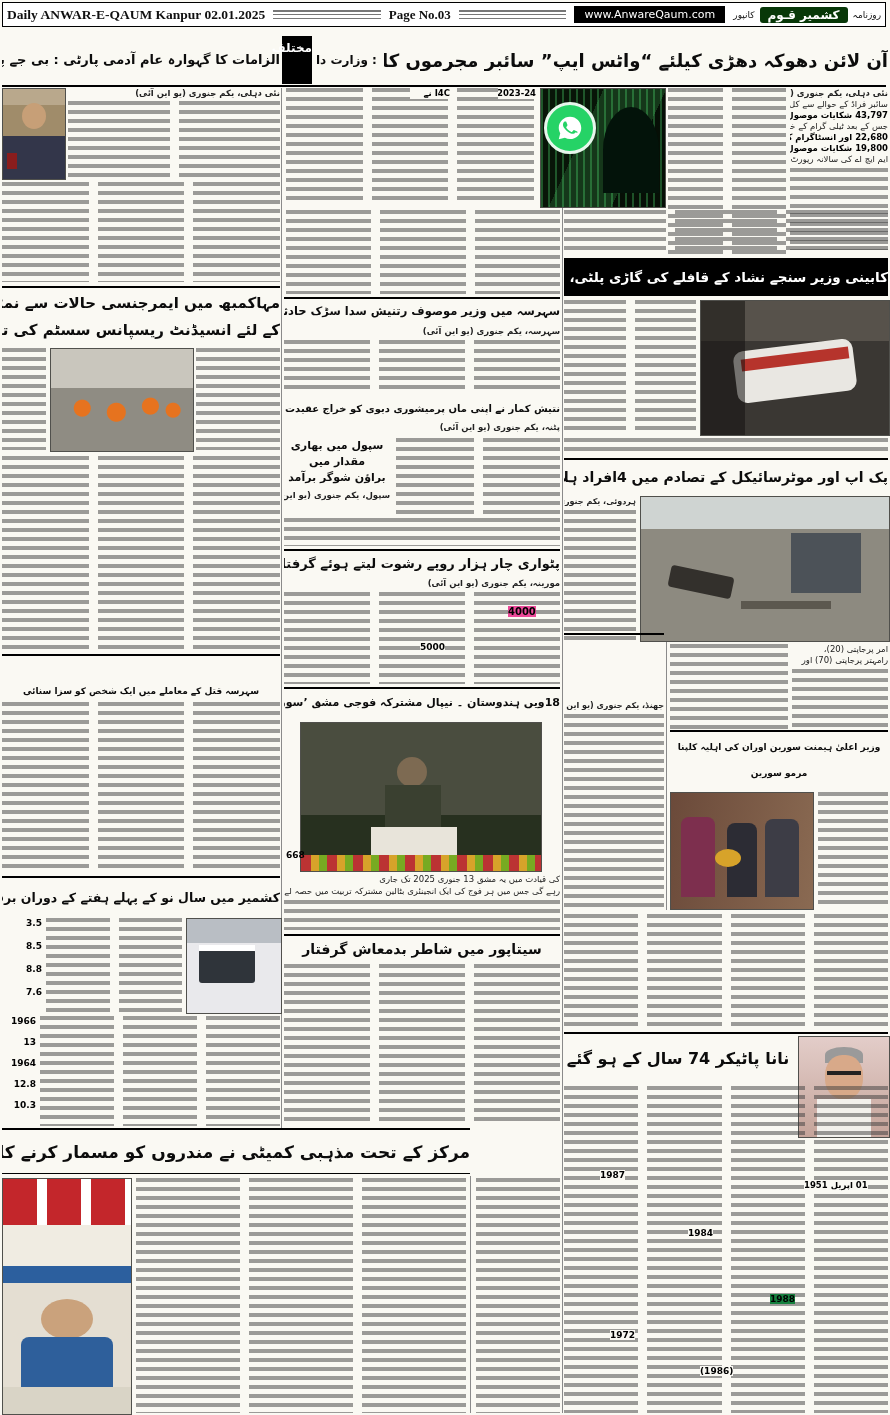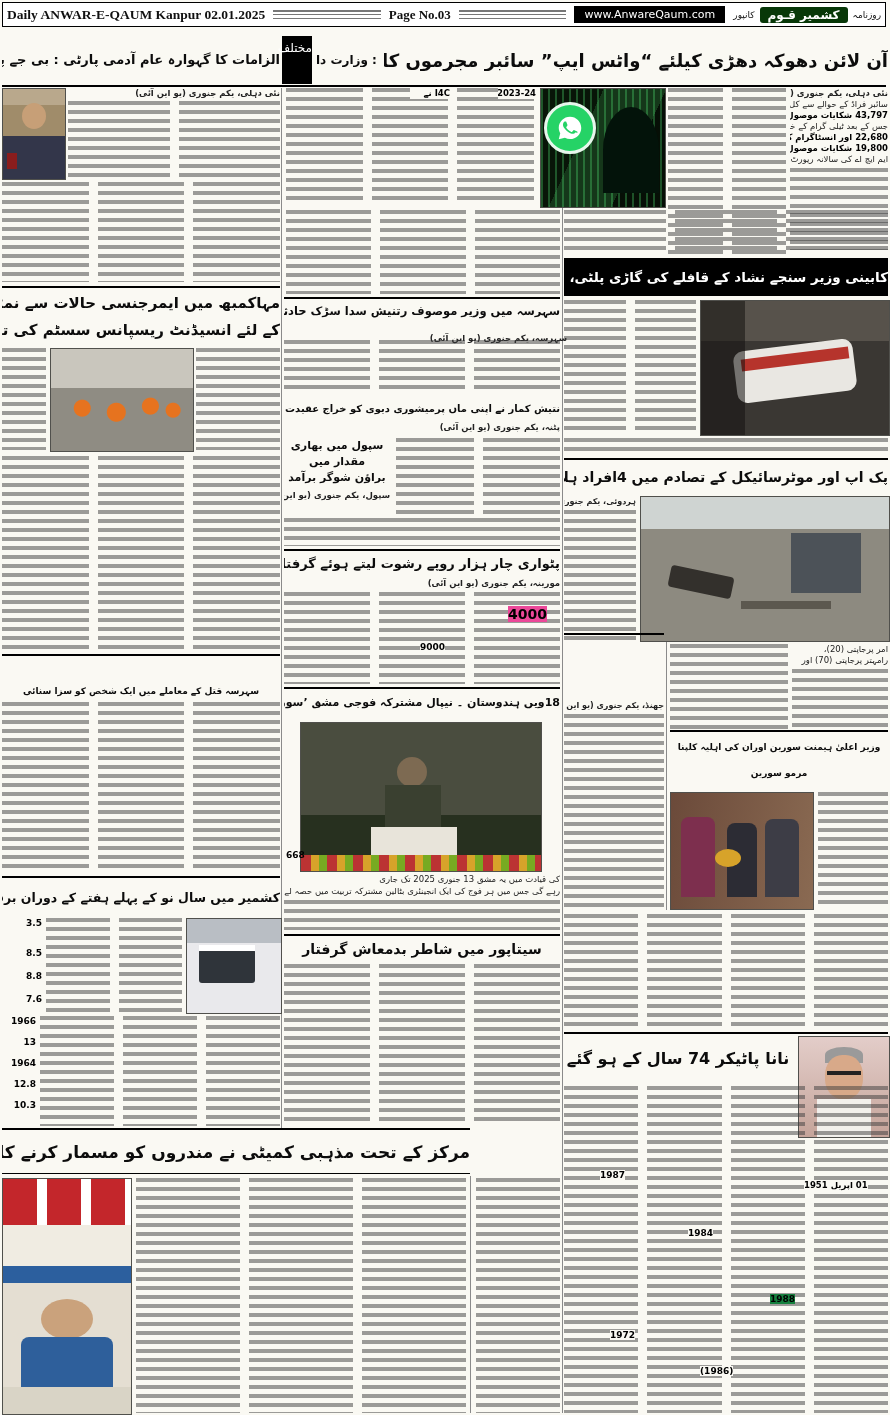--- a/index.html
+++ b/index.html
@@ -40,21 +40,21 @@
     <span class="stripes"></span>
     <span class="mh-web">www.AnwareQaum.com</span>
     <span class="mh-np">
       <span class="np-small">روزنامہ</span>
       <span class="np-title">کشمیر قـوم</span>
       <span class="np-small">کانپور</span>
     </span>
   </div>
 
   <div class="abs hl" style="left:2px;top:36px;width:278px;height:48px;line-height:48px;font-size:13px">الزامات کا گہوارہ عام آدمی پارٹی : بی جے پی</div>
-  <div class="abs bar" style="left:282px;top:36px;width:30px;height:48px;font-size:12px;font-weight:normal;
+  <div class="abs bar" style="left:282px;top:36px;width:30px;height:48px;font-size:12px;font-weight:bold;
               text-align:center;line-height:1.2;padding-top:5px;box-sizing:border-box;direction:rtl">مختلف</div>
   <div class="abs" style="left:316px;top:36px;width:572px;height:48px;display:flex;direction:rtl;
               justify-content:center;align-items:center;gap:7px;overflow:hidden">
     <span class="hl" style="font-size:18px;letter-spacing:-0.4px">آن لائن دھوکہ دھڑی کیلئے “واٹس ایپ” سائبر مجرموں کا سب سے بڑا ہتھیار</span>
     <span class="hl" style="font-size:12px">: وزارت داخلہ</span>
   </div>
   <div class="rule" style="left:2px;top:85px;width:884px"></div>
 
   <div class="vrule" style="left:281px;top:88px;height:1040px"></div>
   <div class="vrule" style="left:562px;top:88px;height:1325px"></div>
@@ -107,21 +107,21 @@
     </div>
 
   <div class="rule" style="left:2px;top:876px;width:278px"></div>
   <div class="abs hl" style="left:2px;top:879px;width:278px;height:37px;line-height:37px;font-size:12.5px;letter-spacing:-0.3px">کشمیر میں سال نو کے پہلے ہفتے کے دوران برف باری کا امکان</div>
   <div class="ph" style="left:186px;top:918px;width:94px;height:94px;
               background:linear-gradient(#b9bec4 0 26%,#e9e9ec 26%)">
     <div class="abs" style="left:12px;top:30px;width:56px;height:34px;background:#2f343a;border-radius:3px"></div>
     <div class="abs" style="left:12px;top:26px;width:56px;height:6px;background:#fff"></div>
   </div>
   <div class="abs" style="left:2px;top:918px;width:40px;height:94px;direction:rtl;text-align:right">
-    <span class="num" style="display:block;font-size:9px;margin-bottom:20px">3.5</span>
+    <span class="num" style="display:block;font-size:9px;margin-bottom:13px">3.5</span>
     <span class="num" style="display:block;font-size:9px;margin-bottom:13px">8.5</span>
     <span class="num" style="display:block;font-size:9px;margin-bottom:13px">8.8</span>
     <span class="num" style="display:block;font-size:9px">7.6</span>
   </div>
   <div class="gcols" style="left:46px;top:918px;width:136px;height:94px">
       <i></i>
       <i></i>
     </div>
   <div class="abs" style="left:2px;top:1016px;width:34px;height:110px;direction:rtl;text-align:right">
     <span class="num" style="display:block;font-size:9px;margin-bottom:11px">1966</span>
@@ -160,21 +160,21 @@
   <span class="abs txt num" style="left:498px;top:88px;width:38px;background:#faf9f3">2023-24</span>
   <span class="abs txt num" style="left:410px;top:88px;width:40px;background:#faf9f3">I4C نے</span>
   <div class="gcols" style="left:286px;top:210px;width:274px;height:84px">
       <i></i>
       <i></i>
       <i></i>
     </div>
 
   <div class="rule" style="left:284px;top:297px;width:276px"></div>
   <div class="abs hl" style="left:284px;top:300px;width:276px;height:23px;line-height:23px;font-size:11.5px">سہرسہ میں وزیر موصوف رتنیش سدا سڑک حادثہ میں زخمی</div>
-  <p class="abs txt dl" style="left:284px;top:326px;width:276px;margin:7px">سہرسہ، یکم جنوری (یو این آئی)</p>
+  <p class="abs txt dl" style="left:284px;top:326px;width:276px;margin:0">سہرسہ، یکم جنوری (یو این آئی)</p>
   <div class="gcols" style="left:284px;top:340px;width:276px;height:54px">
       <i></i>
       <i></i>
       <i></i>
     </div>
 
   <div class="abs hl" style="left:284px;top:398px;width:276px;height:22px;line-height:22px;font-size:10px">نتیش کمار نے اپنی ماں پرمیشوری دیوی کو خراج عقیدت پیش کیا</div>
   <p class="abs txt dl" style="left:284px;top:422px;width:276px;margin:0">پٹنہ، یکم جنوری (یو این آئی)</p>
   <div class="abs" style="left:284px;top:438px;width:106px;height:76px">
     <div class="hl" style="font-size:11px;line-height:16px;white-space:normal">
@@ -190,22 +190,22 @@
   <div class="abs greek" style="left:284px;top:518px;width:276px;height:28px"></div>
 
   <div class="rule" style="left:284px;top:549px;width:276px"></div>
   <div class="abs hl" style="left:284px;top:552px;width:276px;height:24px;line-height:24px;font-size:13px">پٹواری چار ہزار روپے رشوت لیتے ہوئے گرفتار</div>
   <p class="abs txt dl" style="left:284px;top:578px;width:276px;margin:0">مورینہ، یکم جنوری (یو این آئی)</p>
   <div class="gcols" style="left:284px;top:592px;width:276px;height:92px">
       <i></i>
       <i></i>
       <i></i>
     </div>
-  <span class="abs num" style="left:508px;top:606px;font-size:14px;background:#ec4899">4000</span>
-  <span class="abs num" style="left:420px;top:642px;font-size:9px;background:#faf9f3">9000</span>
+  <span class="abs num" style="left:508px;top:606px;font-size:10px;background:#ec4899">4000</span>
+  <span class="abs num" style="left:420px;top:642px;font-size:9px;background:#faf9f3">5000</span>
 
   <div class="rule" style="left:284px;top:687px;width:276px"></div>
   <div class="abs hl" style="left:284px;top:690px;width:276px;height:26px;line-height:26px;font-size:11px">18ویں ہندوستان ۔ نیپال مشترکہ فوجی مشق ’سوریہ کرن‘ شروع</div>
   <div class="ph" style="left:300px;top:722px;width:240px;height:148px;
               background:linear-gradient(#4a4d3f 0 62%,#27301f 62%)">
     <div class="abs" style="left:96px;top:34px;width:30px;height:30px;border-radius:50%;background:#7d6a52"></div>
     <div class="abs" style="left:84px;top:62px;width:56px;height:44px;background:#3a4030"></div>
     <div class="abs" style="left:70px;top:104px;width:86px;height:30px;background:#e8e4da"></div>
     <div class="abs" style="left:0;top:132px;width:240px;height:16px;background:repeating-linear-gradient(90deg,#b33 0 10px,#d7a32a 10px 18px,#7a2 18px 26px)"></div>
   </div>

